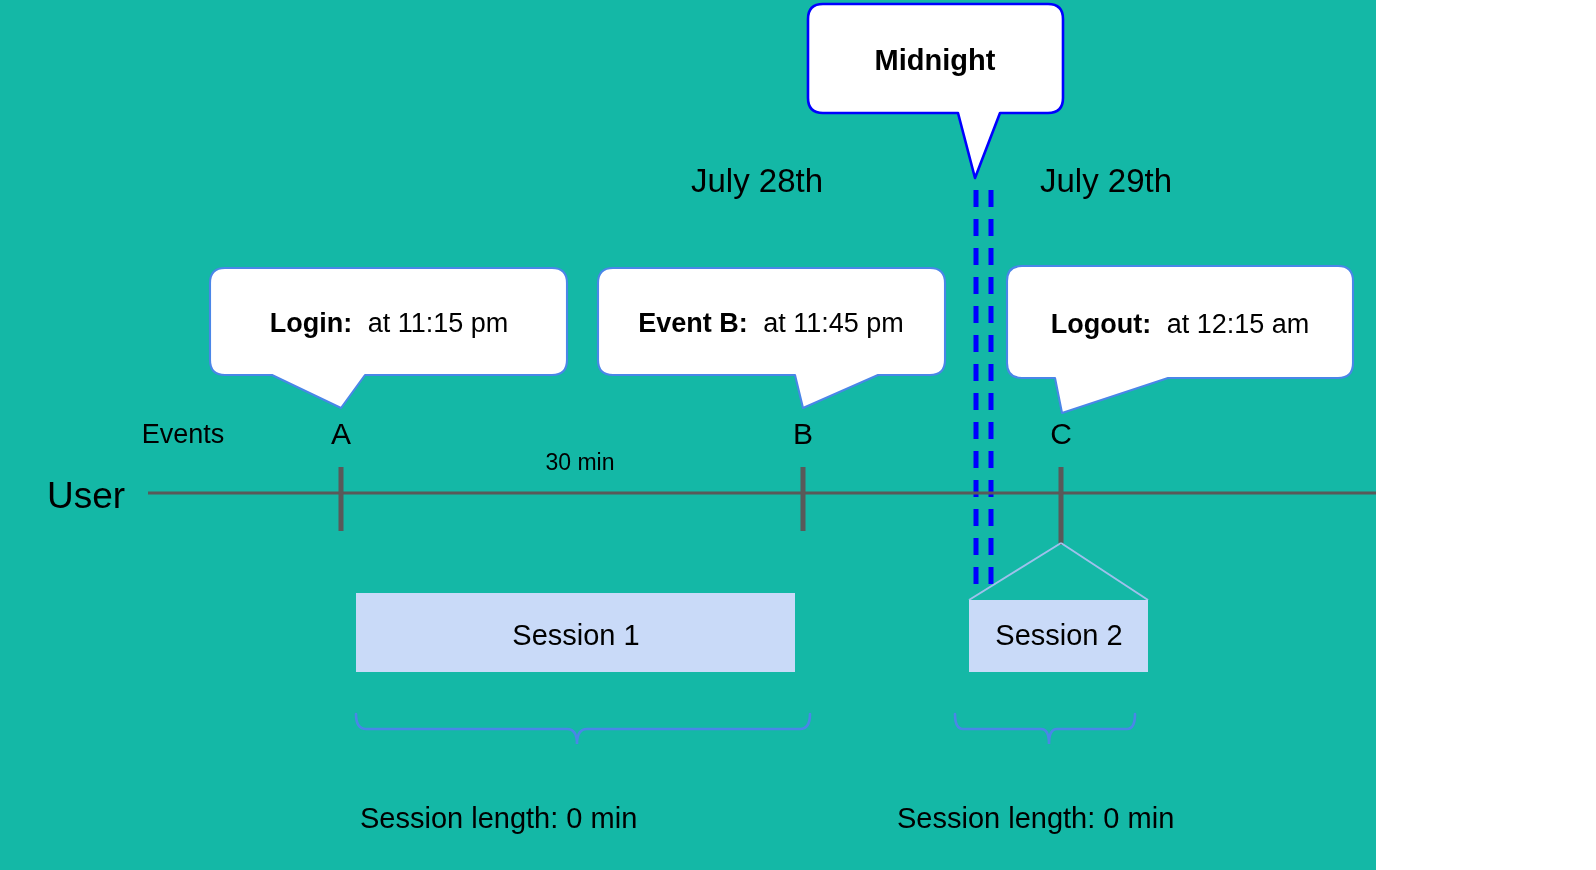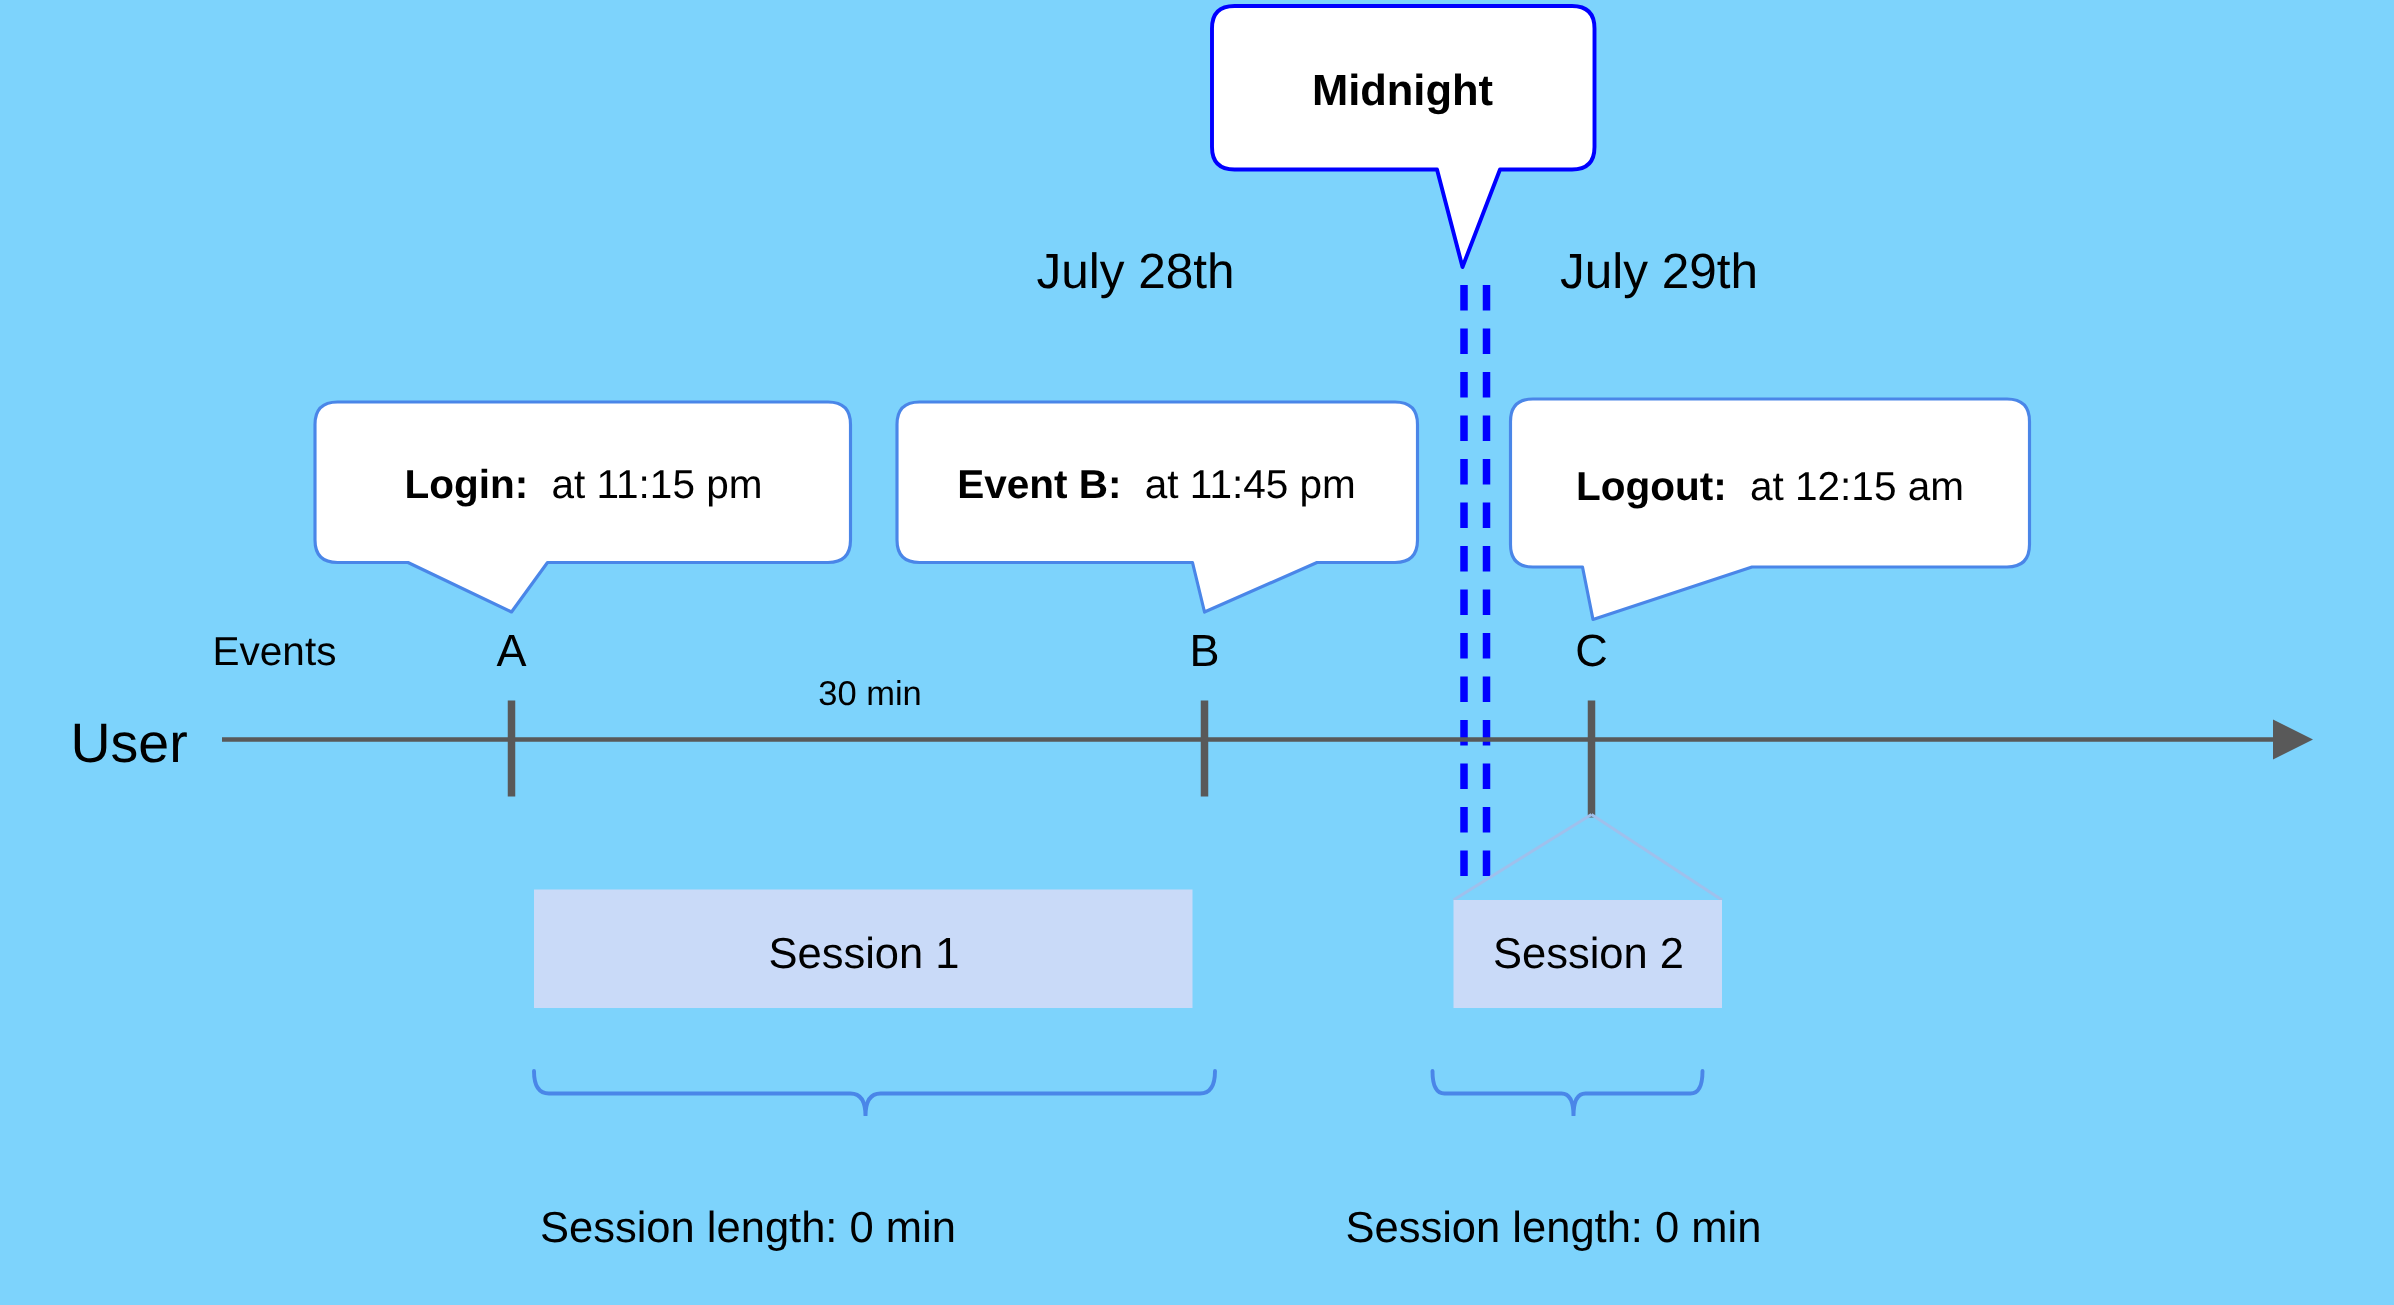--- a/index.html
+++ b/index.html
@@ -7,23 +7,23 @@
     margin: 0;
     padding: 0;
     background: #ffffff;
   }
   body {
     font-family: "Liberation Sans", sans-serif;
     color: #000000;
   }
   #canvas {
     position: relative;
-    width: 1596px;
+    width: 1376px;
     height: 870px;
-    background: #7dd3fc;
+    background: #14b8a6;
     overflow: hidden;
   }
   #diagram-svg {
     position: absolute;
     left: 0;
     top: 0;
     width: 1596px;
     height: 870px;
   }
   .svg-text {

